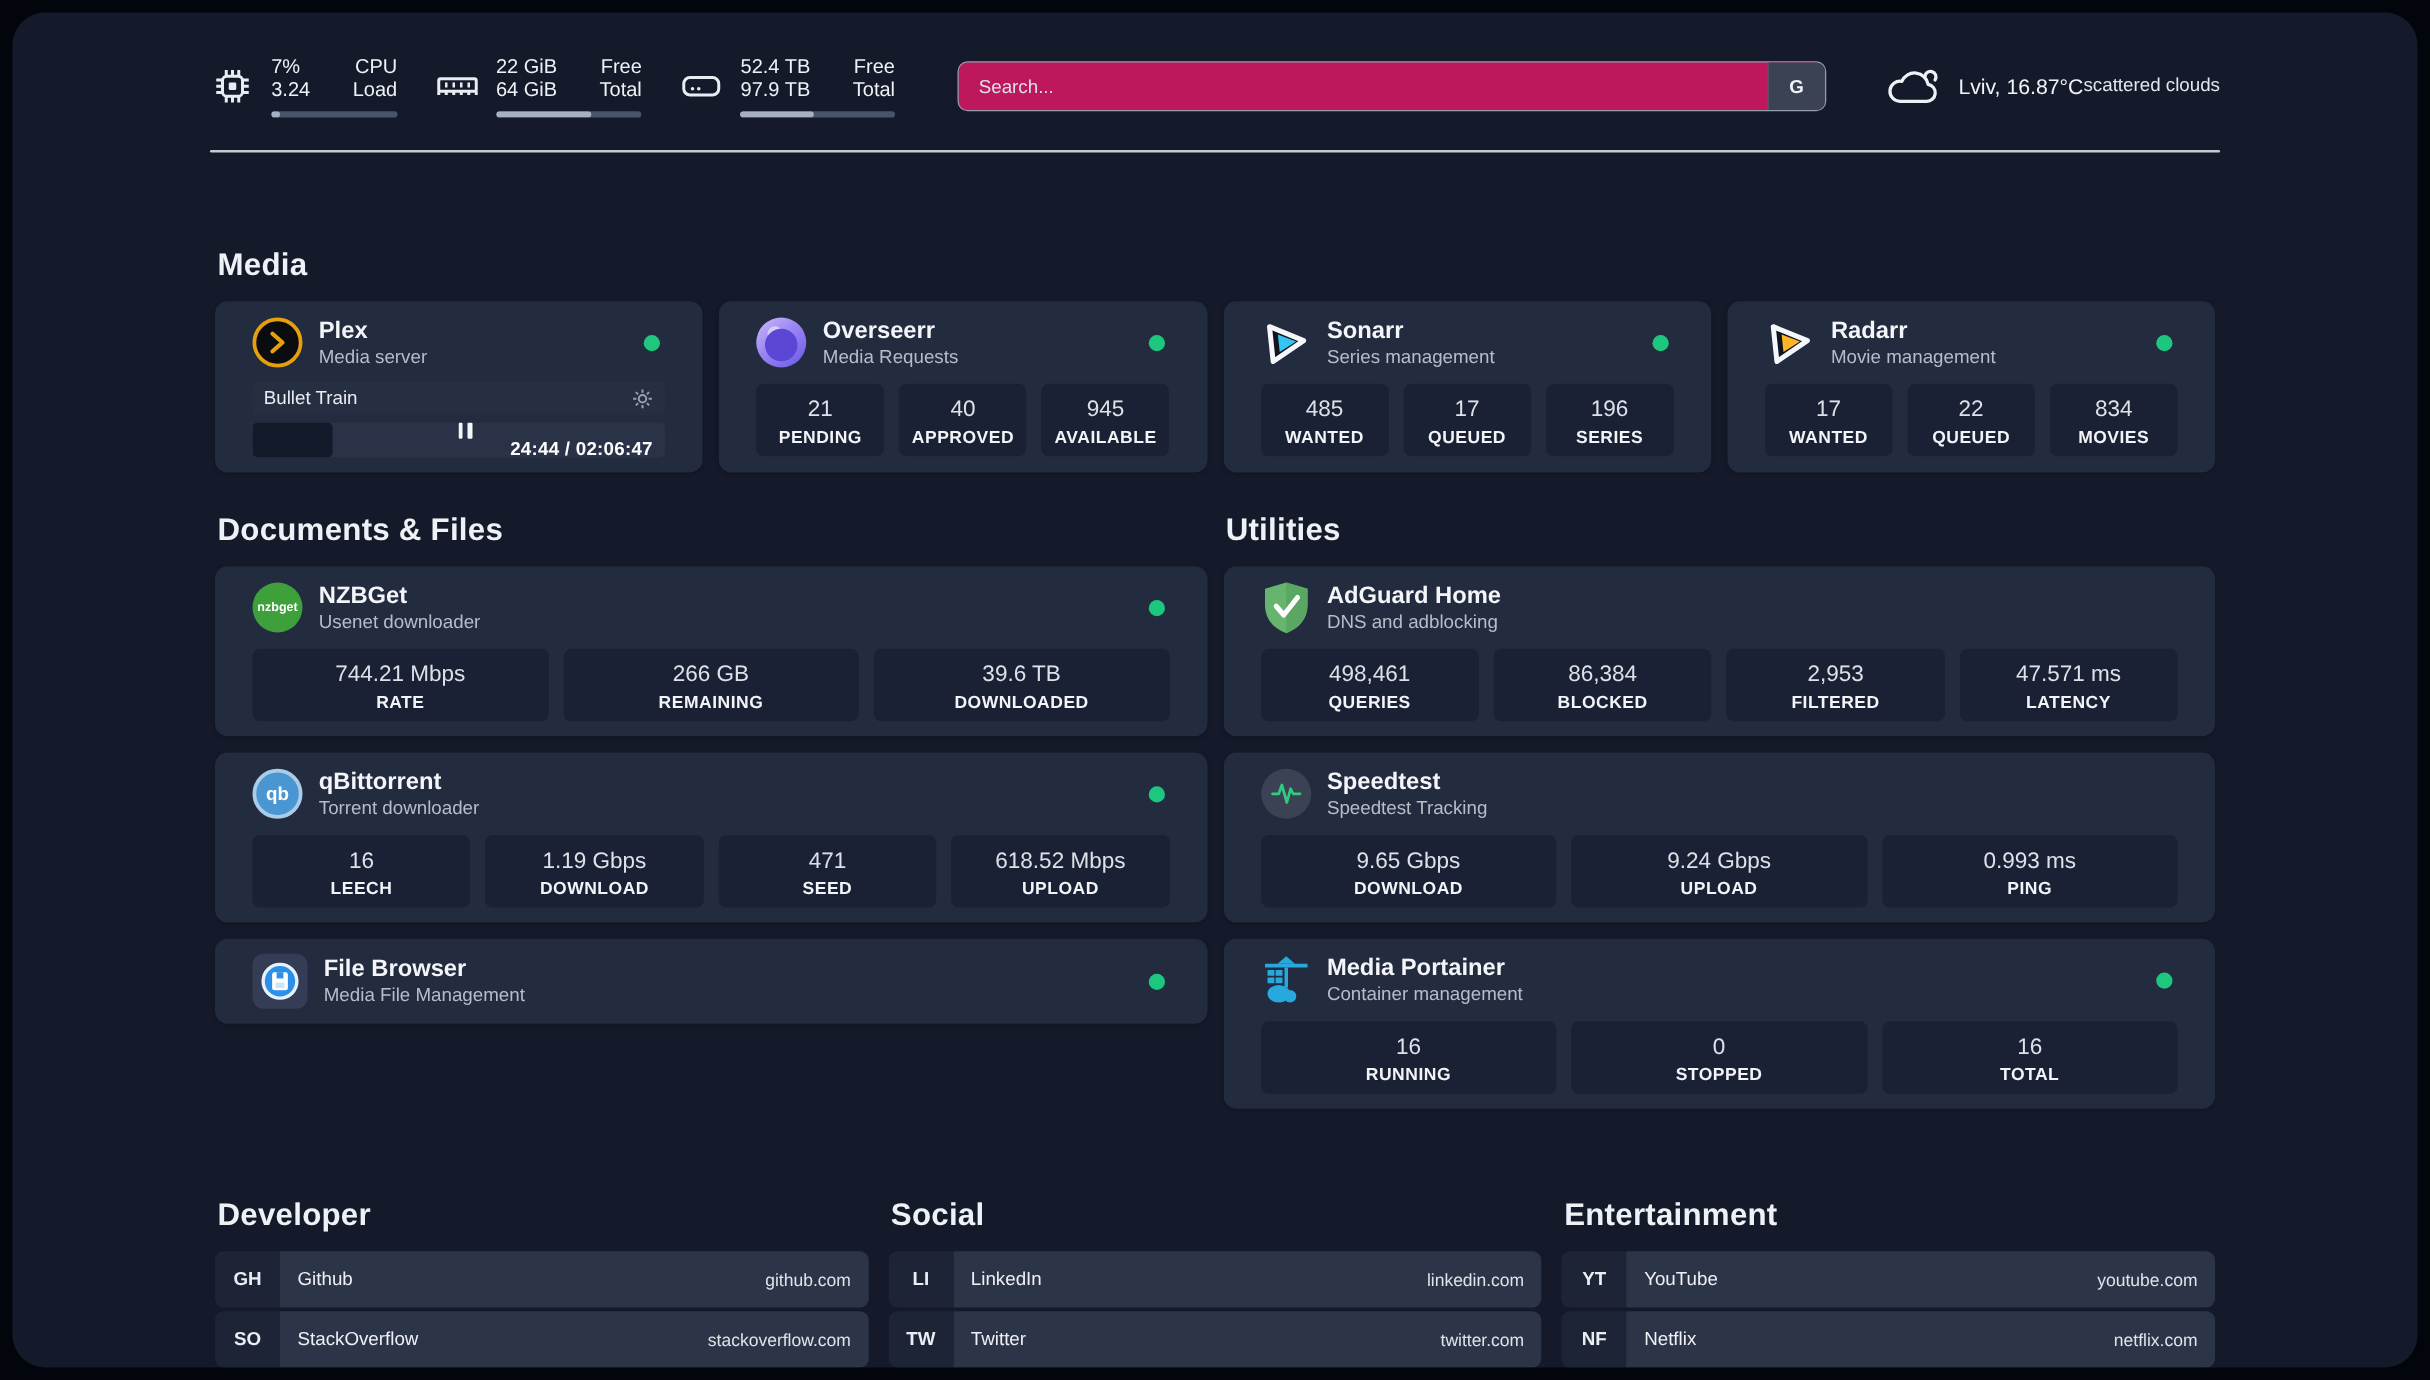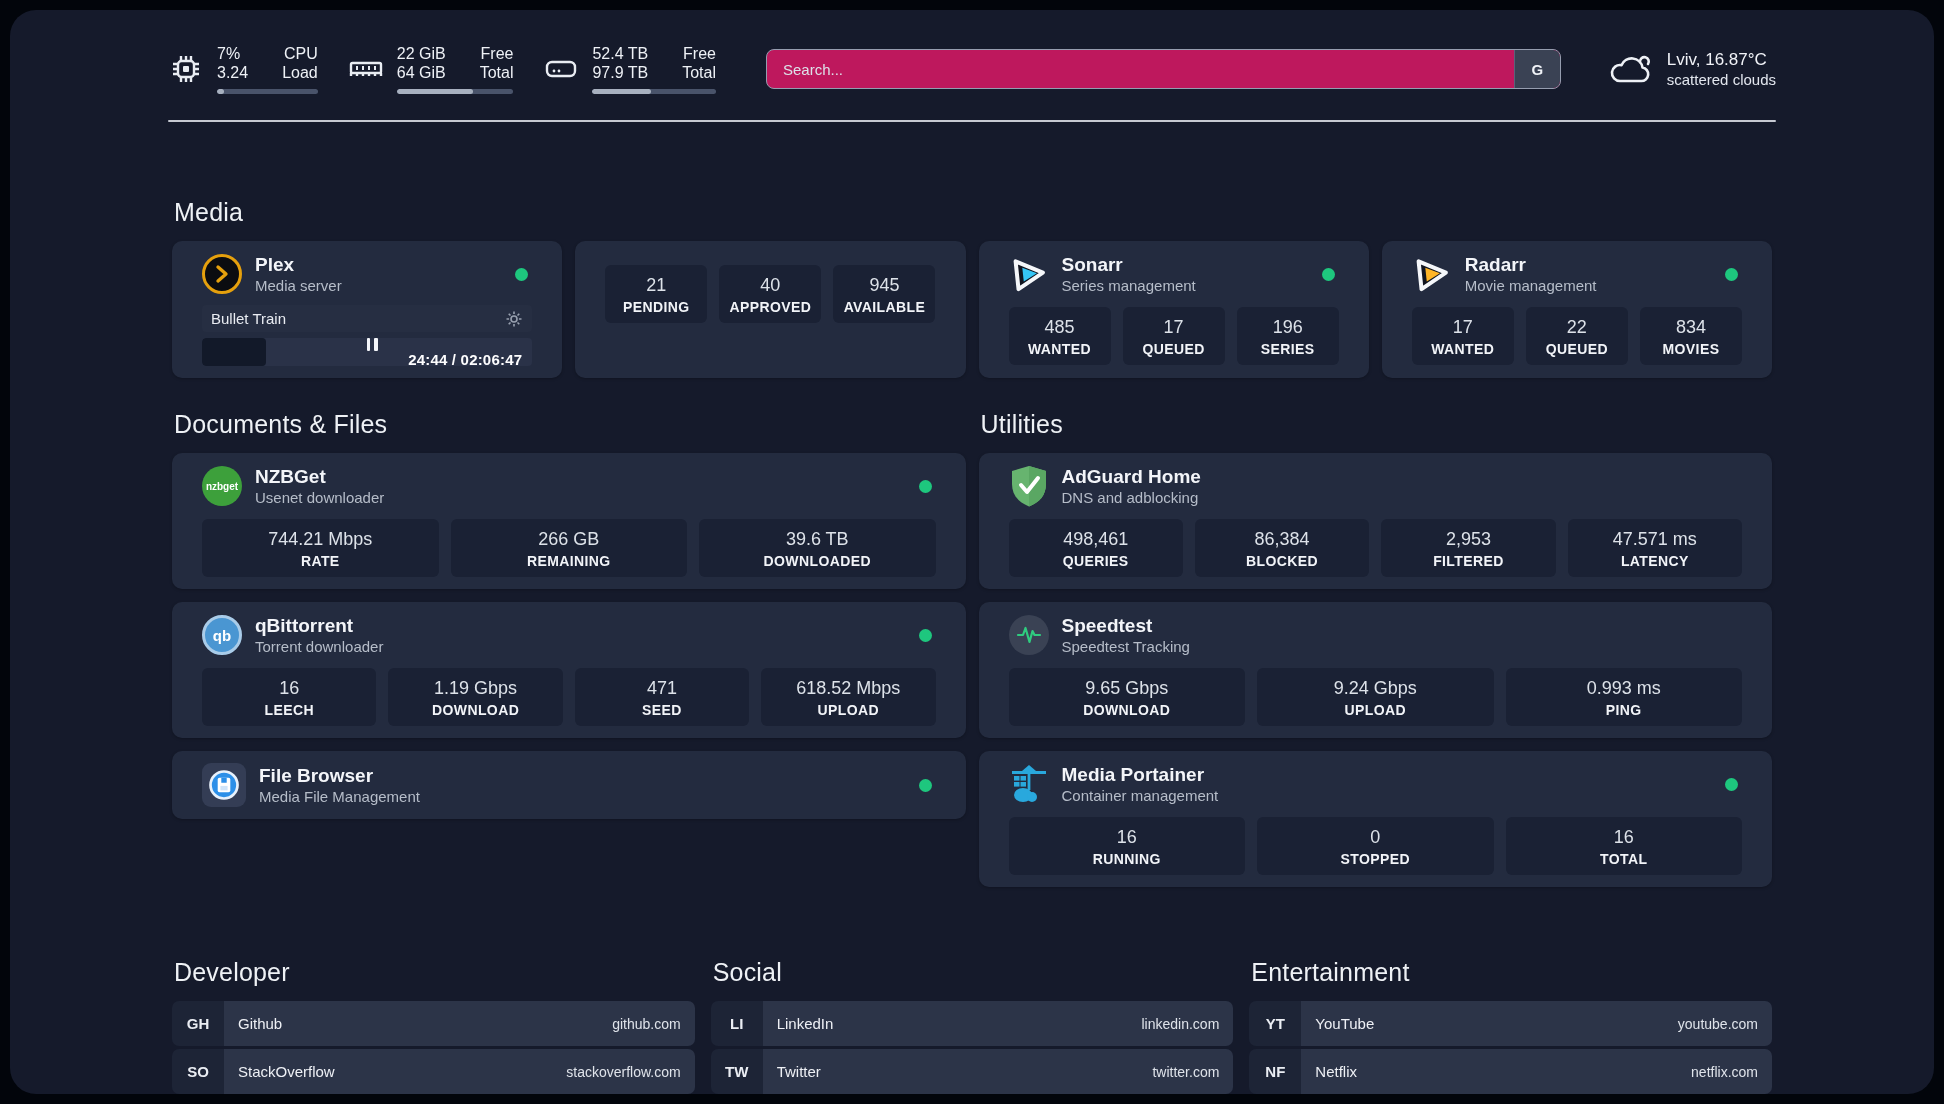--- a/index.html
+++ b/index.html
@@ -40,30 +40,30 @@
   .searchwrap input::placeholder { color:#dde1e9; opacity:1; }
   .search-engine {
     position:absolute; right:1px; top:1px; bottom:1px; width:46px;
     background:#3a4254; border-left:1px solid #59627a;
     border-radius:0 7px 7px 0;
     display:flex; align-items:center; justify-content:center;
     color:#f0f3f8; font-size:15px; font-weight:700; cursor:pointer;
   }
   .weather { display:flex; align-items:center; gap:14px; }
   .weather-icon { width:46px; height:40px; color:#eef1f6; }
-  .weather-text { display:flex; flex-direction:column; }
+  .weather-text { display:flex; }
   .weather-main { font-size:17px; color:#f1f3f8; line-height:21px; }
   .weather-cond { font-size:15px; color:#e2e6ee; line-height:19px; }
 
   .divider { margin:26px 158px 0 158px; height:2px; background:#d9dde4; opacity:.9; border-radius:1px; }
 
   
   .main { padding:0 162px; }
   h2.section-h {
-    margin:0 0 14px 2px; font-size:25px; font-weight:400;
+    margin:0 0 14px 2px; font-size:25px; font-weight:700;
     color:#eef1f5; letter-spacing:.2px;
   }
   .media-h { margin-top:76px !important; }
   .grid4 { display:grid; grid-template-columns:repeat(4,1fr); gap:13px; }
   .cols2 { display:grid; grid-template-columns:1fr 1fr; gap:13px; margin-top:32px; }
   .colstack { display:flex; flex-direction:column; }
   .colstack .card { margin-bottom:13px; }
 
   .card {
     background:#232b3f; border-radius:10px; padding:12px 30px;
@@ -260,20 +260,33 @@
             <span class="pause">
                 <i></i>
                 <i></i>
               </span>
             <span class="ptime">24:44 / 02:06:47</span>
           </div>
         </div>
       </div>
 
       <div class="card">
+        <div class="card-head">
+          <span class="appicon">
+            <span class="icon-overseerr">
+                <span class="glint"></span>
+                <span class="pupil"></span>
+              </span>
+          </span>
+          <div class="apptext">
+            <div class="appname">Overseerr</div>
+            <div class="appdesc">Media Requests</div>
+          </div>
+          <span class="dot"></span>
+        </div>
         <div class="stats">
           <div class="stat">
             <div class="v">21</div>
             <div class="l">PENDING</div>
           </div>
           <div class="stat">
             <div class="v">40</div>
             <div class="l">APPROVED</div>
           </div>
           <div class="stat">

